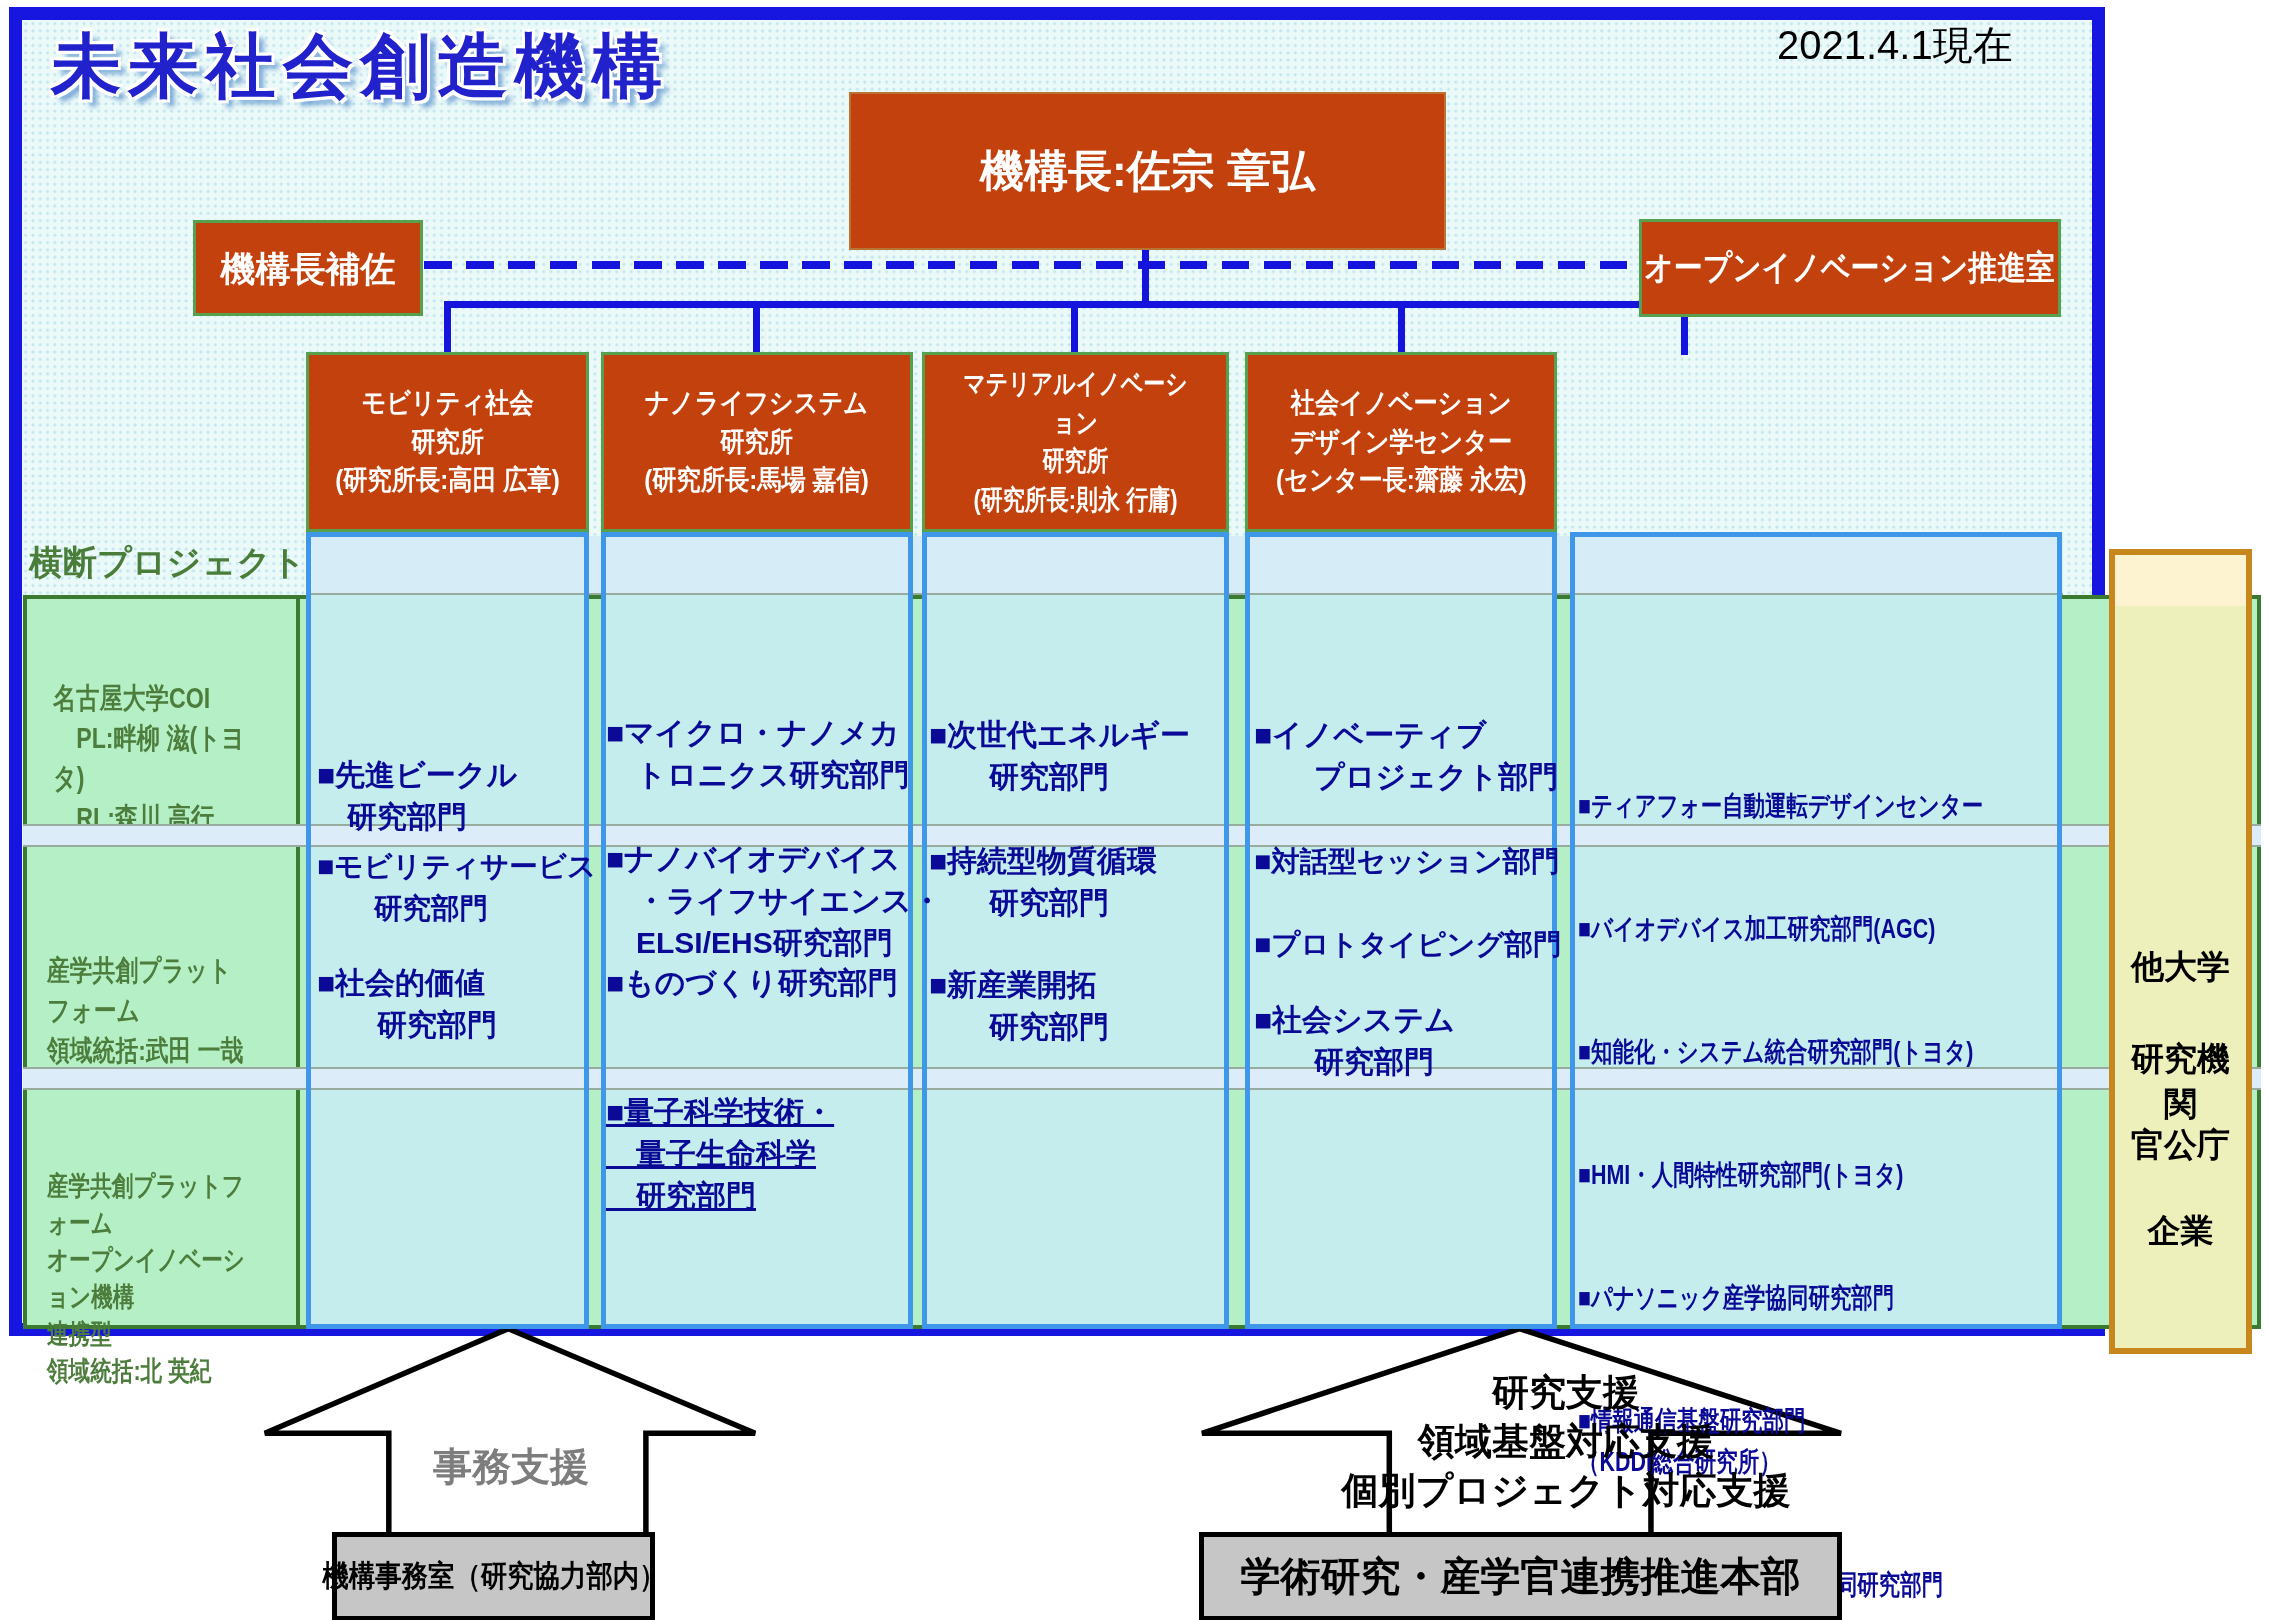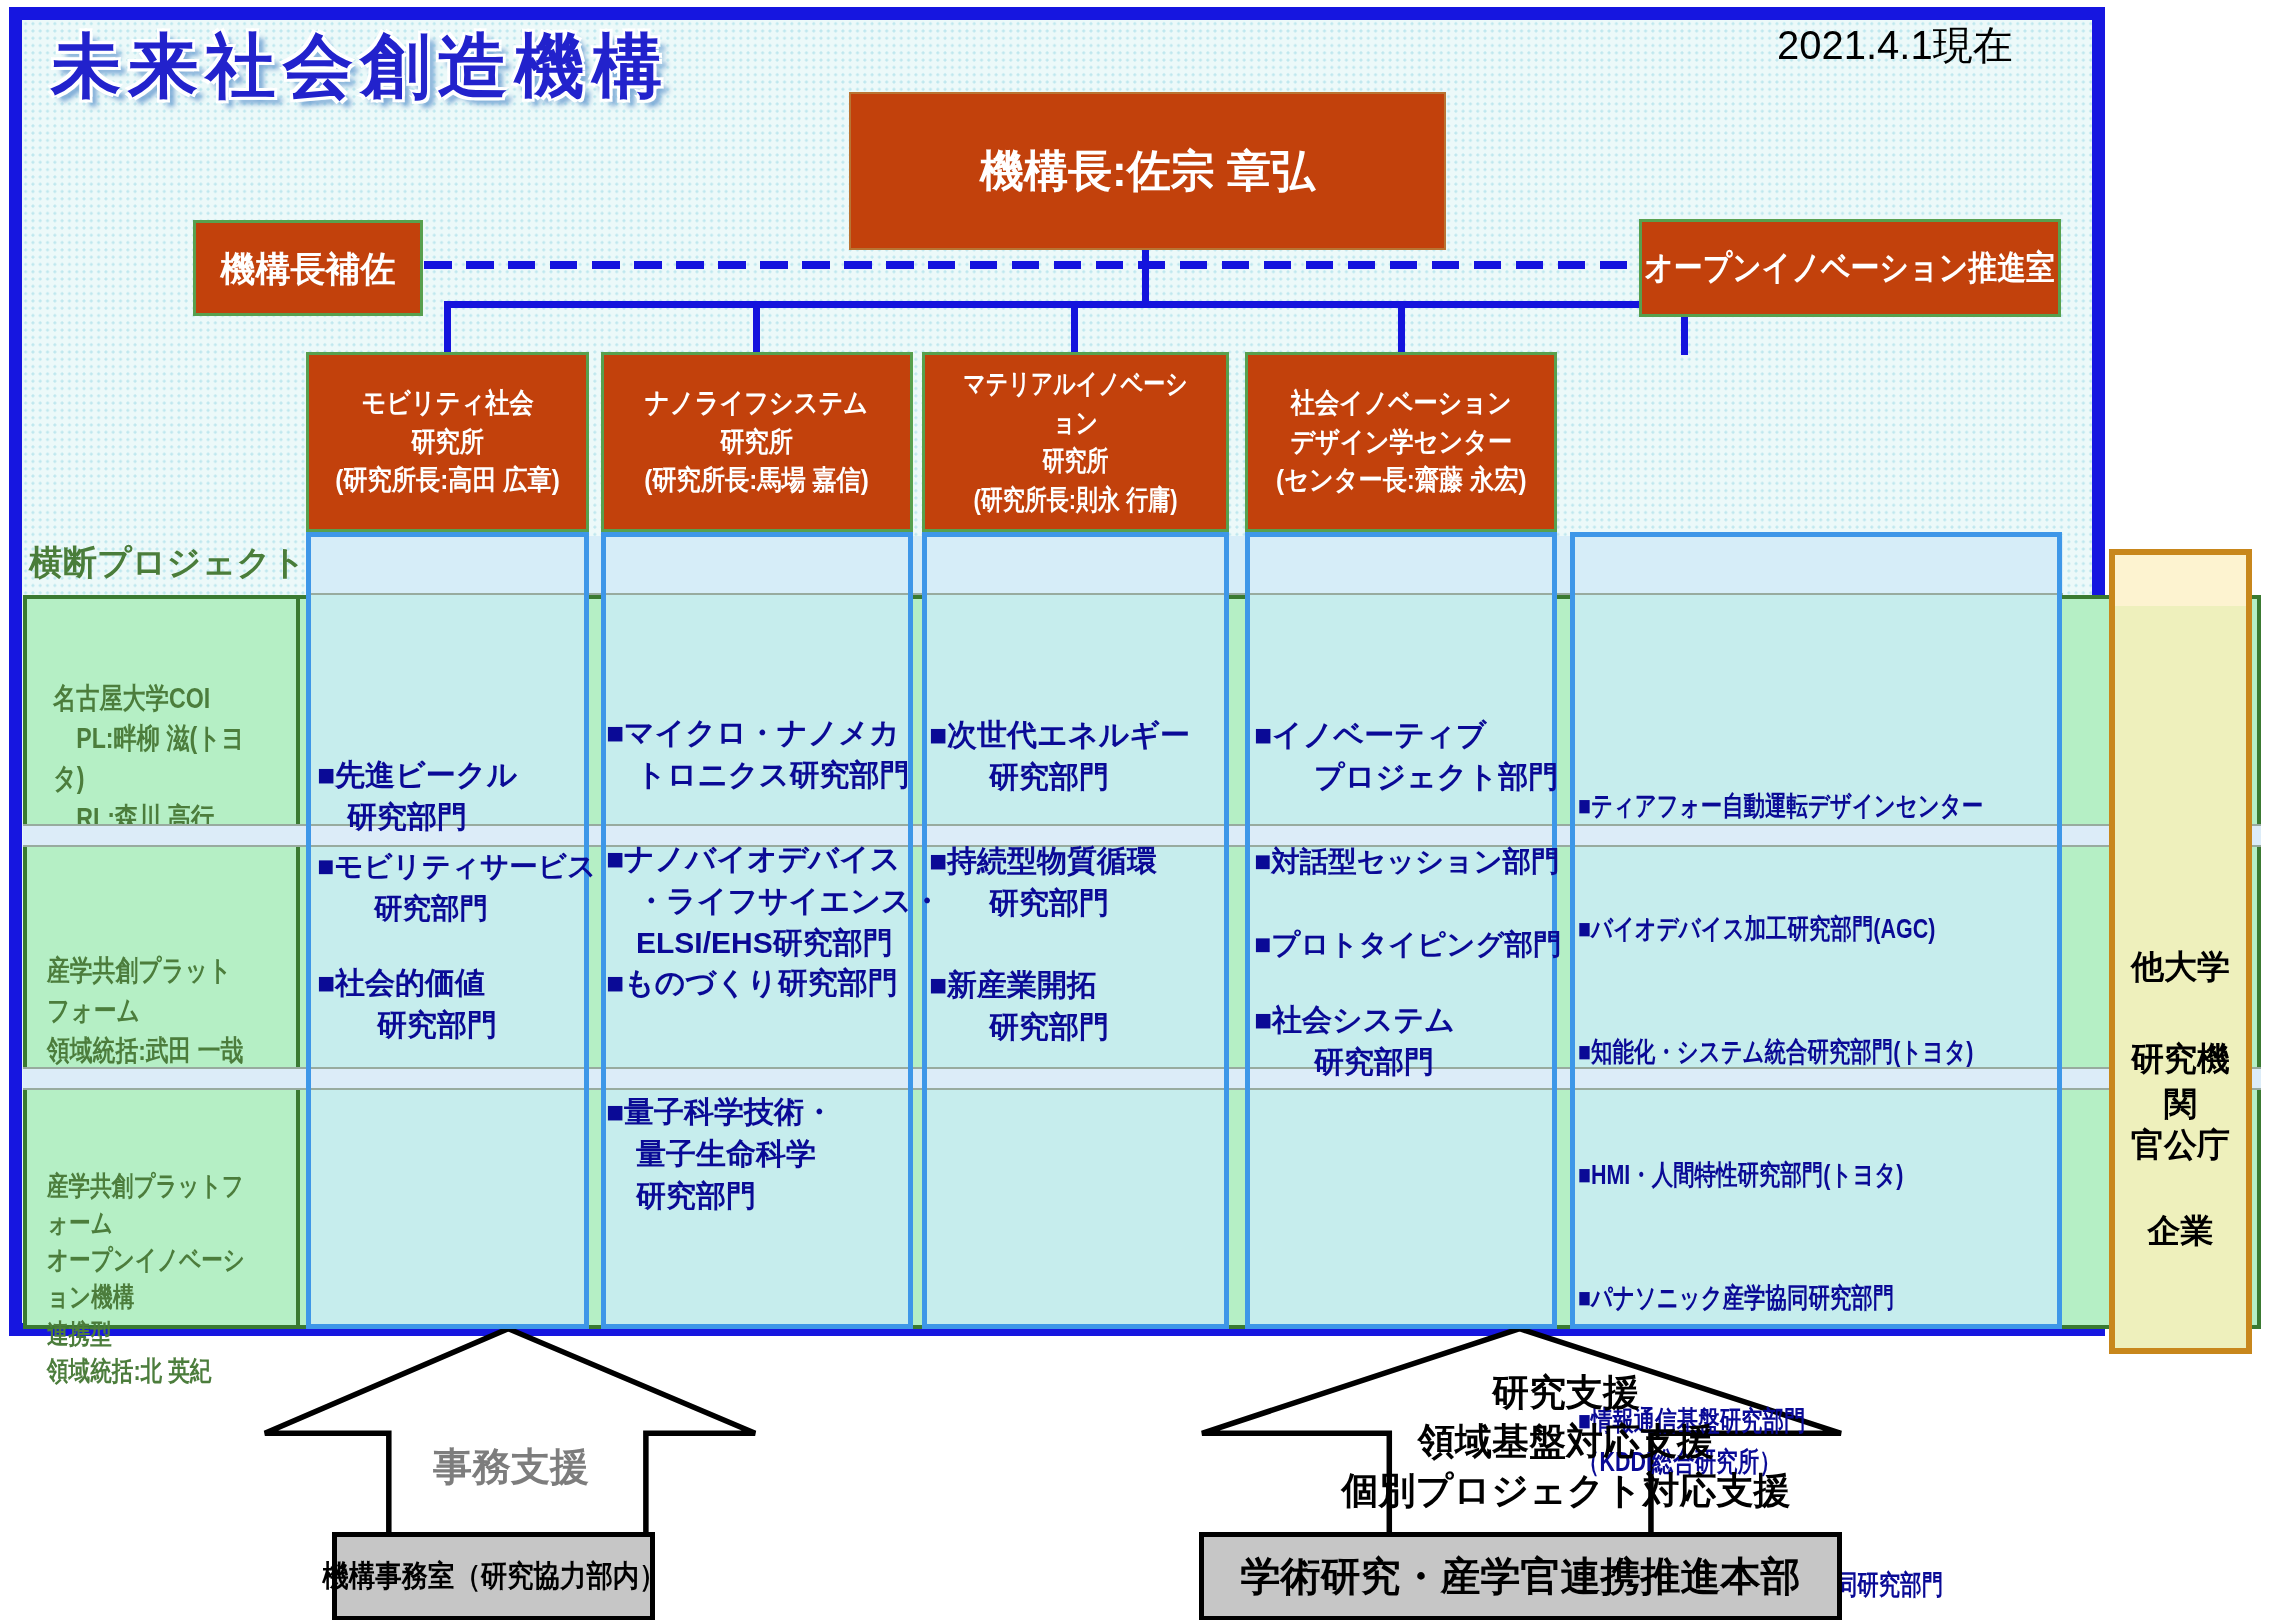--- a/index.html
+++ b/index.html
@@ -162,21 +162,21 @@
 　　研究部門</div>
   <div class="abs items" style="left:317px;top:962px;">■社会的価値
 　　研究部門</div>
 
   <div class="abs items" style="left:606px;top:712px;">■マイクロ・ナノメカ
 　トロニクス研究部門</div>
   <div class="abs items" style="left:606px;top:838px;">■ナノバイオデバイス
 　・ライフサイエンス・
 　ELSI/EHS研究部門</div>
   <div class="abs items" style="left:606px;top:962px;">■ものづくり研究部門</div>
-  <div class="abs items" style="left:606px;top:1091px;">■量子科学技術・
+  <div class="abs items" style="left:606px;top:1091px;text-decoration:underline;">■量子科学技術・
 　量子生命科学
 　研究部門</div>
 
   <div class="abs items" style="left:929px;top:714px;">■次世代エネルギー
 　　研究部門</div>
   <div class="abs items" style="left:929px;top:840px;">■持続型物質循環
 　　研究部門</div>
   <div class="abs items" style="left:929px;top:964px;">■新産業開拓
 　　研究部門</div>
 

